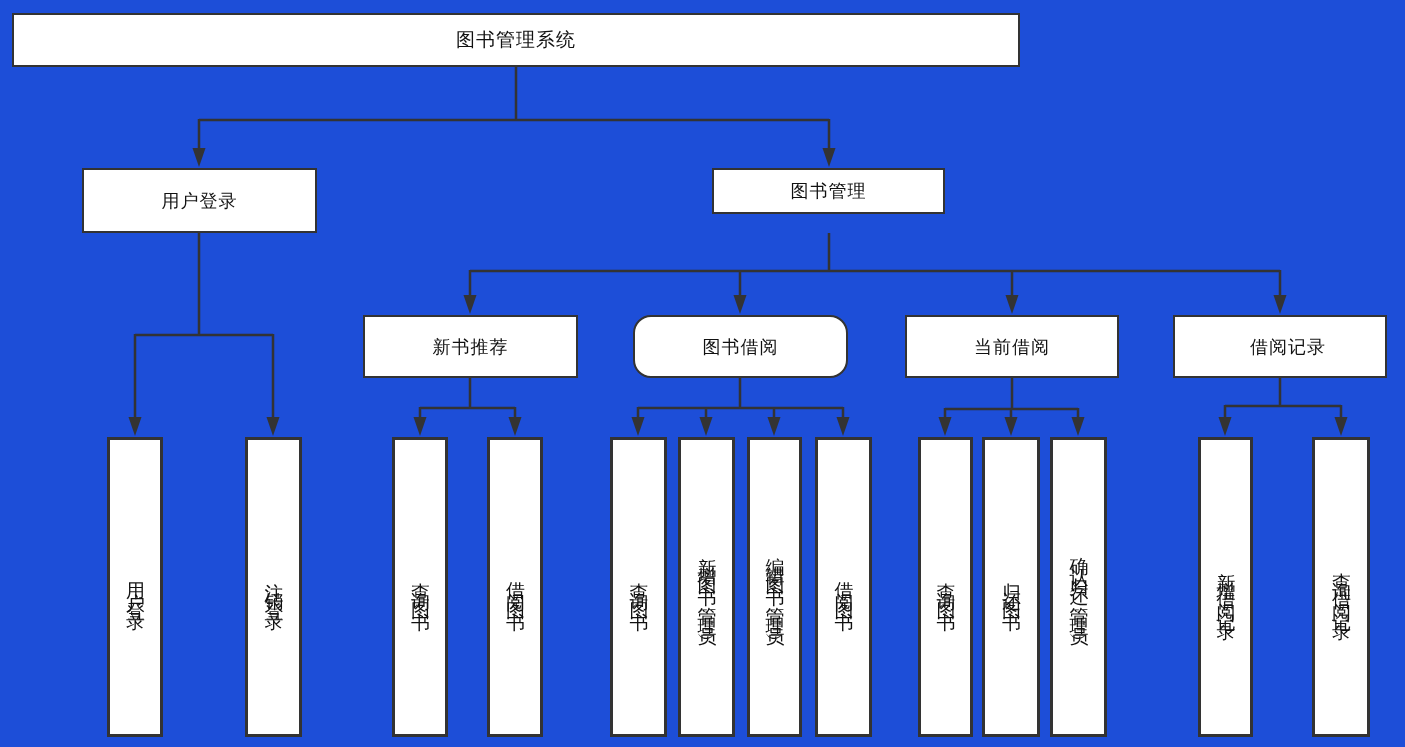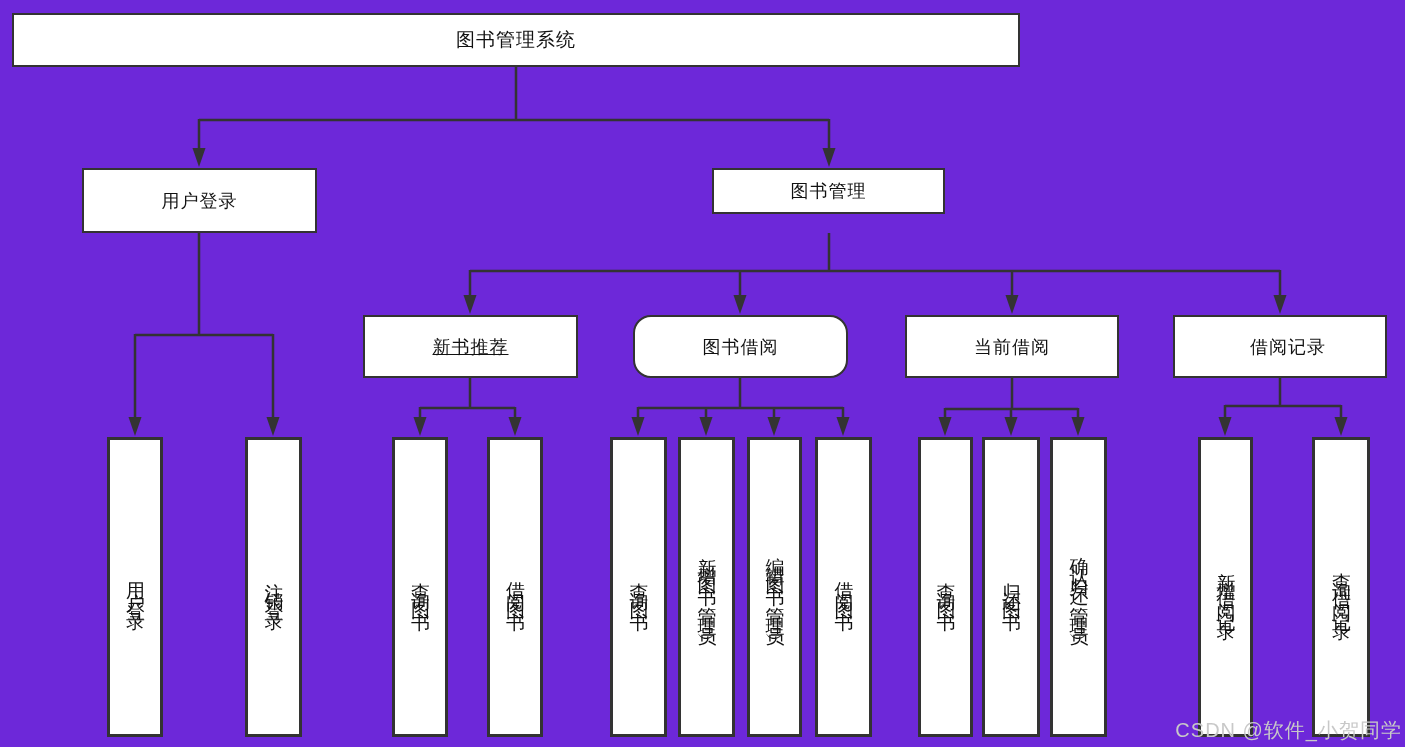--- a/index.html
+++ b/index.html
@@ -1,20 +1,20 @@
 <!DOCTYPE html>
 <html><head>
 <meta charset="utf-8">
 <style>
   html, body { margin: 0; padding: 0; background: #ffffff; }
   .stage {
     position: relative;
     width: 1405px;
     height: 747px;
-    background: #6d28d9;
+    background: #1d4ed8;
     font-family: "Liberation Sans", "DejaVu Sans", sans-serif;
     color: #111111;
     overflow: hidden;
   }
   .wires {
     position: absolute;
     left: 0; top: 0;
     width: 1405px; height: 747px;
   }
   .wires path { stroke: #333333; stroke-width: 2.5; fill: none; }
@@ -85,21 +85,21 @@
       <polygon points="1218.5,417 1231.5,417 1225,436"></polygon>
       <polygon points="1334.5,417 1347.5,417 1341,436"></polygon>
     </g>
   </svg>
 
   <div class="box root" style="left:12px; top:13px; width:1008px; height:54px;">图书管理系统</div>
 
   <div class="box" style="left:82px; top:168px; width:235px; height:65px;">用户登录</div>
   <div class="box" style="left:712px; top:168px; width:233px; height:46px;">图书管理</div>
 
-  <div class="box" style="left:363px; top:315px; width:215px; height:63px;text-decoration:underline;">新书推荐</div>
+  <div class="box" style="left:363px; top:315px; width:215px; height:63px;">新书推荐</div>
   <div class="box" style="left:633px; top:315px; width:215px; height:63px;border-radius:18px;">图书借阅</div>
   <div class="box" style="left:905px; top:315px; width:214px; height:63px;text-align:right;">当前借阅</div>
   <div class="box" style="left:1173px; top:315px; width:214px; height:63px;padding-left:16px;">借阅记录</div>
 
   <div class="box leaf" style="left:107px; top:437px; width:56px; height:300px;">
     <span>用户登录</span>
   </div>
   <div class="box leaf" style="left:245px; top:437px; width:57px; height:300px;">
     <span>注销登录</span>
   </div>
@@ -134,14 +134,13 @@
     <span>确认归还（管理员）</span>
   </div>
 
   <div class="box leaf" style="left:1198px; top:437px; width:55px; height:300px;">
     <span>新增借阅记录</span>
   </div>
   <div class="box leaf" style="left:1312px; top:437px; width:58px; height:300px;">
     <span>查询借阅记录</span>
   </div>
 
-  <div class="watermark">CSDN @软件_小贺同学</div>
 </div>
 
 </body></html>

